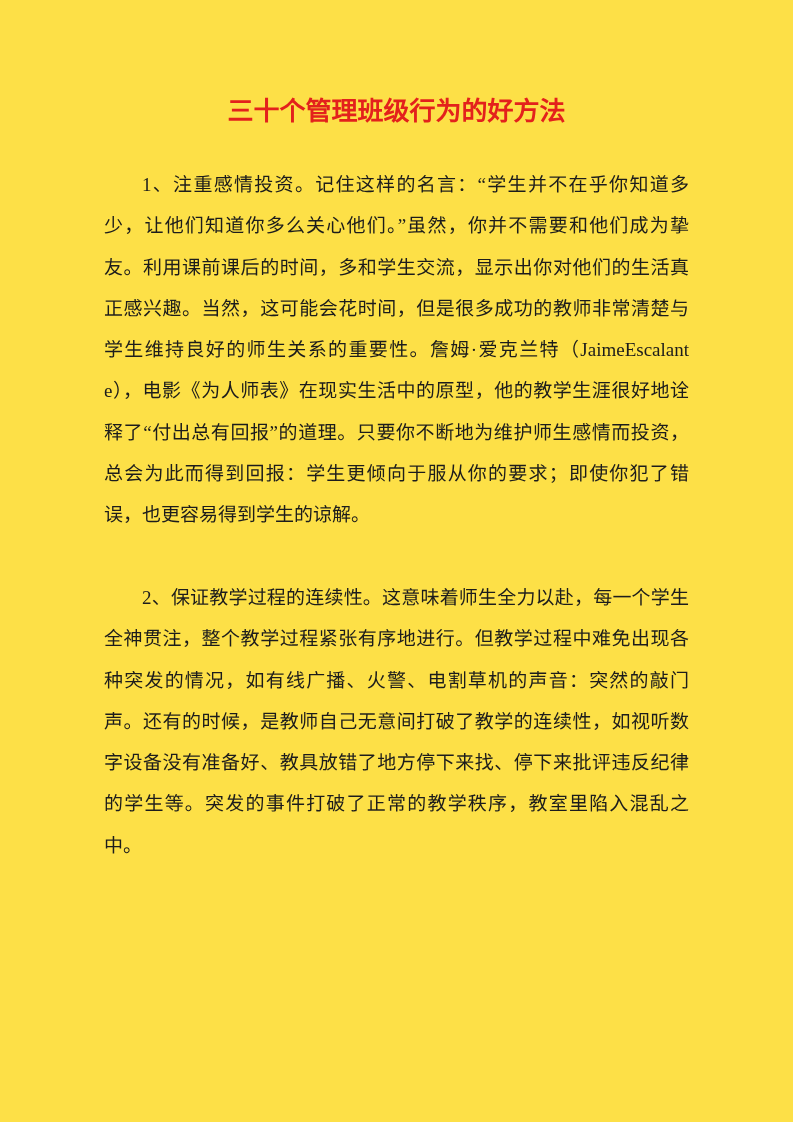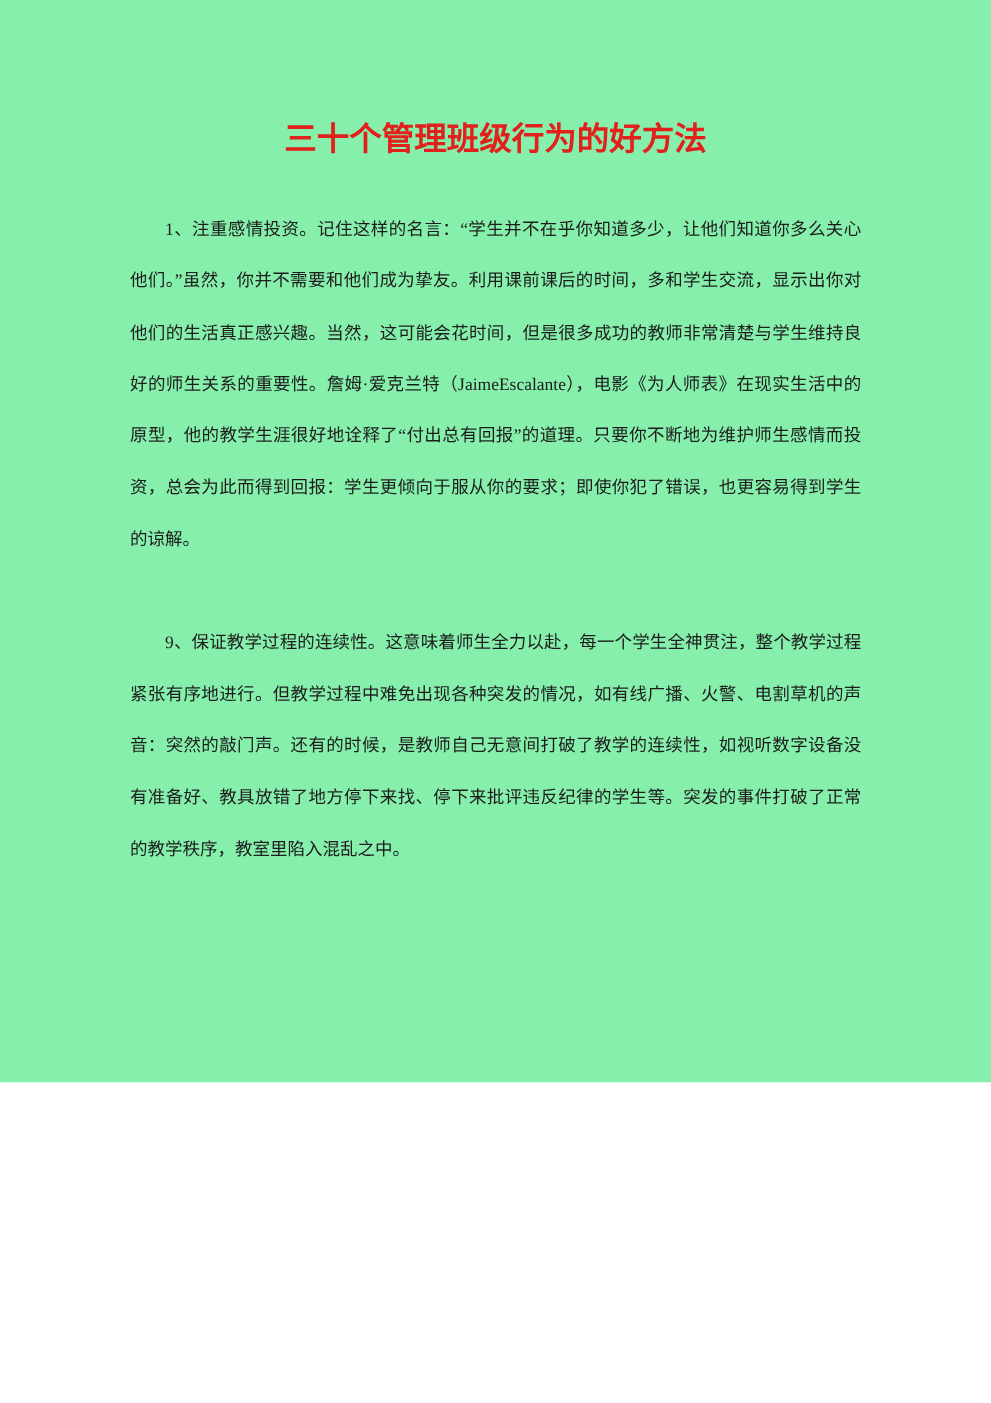--- a/index.html
+++ b/index.html
@@ -4,54 +4,54 @@
 <title>Document</title>
 <style>
   html, body {
     margin: 0;
     padding: 0;
     background: #ffffff;
   }
   .page {
     position: relative;
     width: 793px;
-    height: 866px;
+    height: 1122px;
     margin: 0 auto;
-    background: #86efac;
+    background: #fde047;
     overflow: hidden;
     font-family: "Liberation Serif", "DejaVu Serif", serif;
   }
   .content {
     padding: 90px 104px 0 104px;
   }
   .doc-title {
     margin: 0 0 30px 0;
     text-align: center;
     font-size: 26px;
     line-height: 44px;
     font-weight: bold;
     color: #e3211c; 
     letter-spacing: 0px;
   }
   .doc-paragraph {
     margin: 0 0 41.3px 0;
-    font-size: 14px;
+    font-size: 19px;
     line-height: 41.3px;
     color: #1c1c1c; 
     text-align: justify;
     text-justify: inter-ideograph;
     text-indent: 2em;
     word-break: break-all;
   }
   .doc-paragraph:last-child {
     margin-bottom: 0;
   }
 </style>
 </head>
 <body>
 
 <div class="page">
   <div class="content">
     <h1 class="doc-title">三十个管理班级行为的好方法</h1>
     <p class="doc-paragraph">1、注重感情投资。记住这样的名言：“学生并不在乎你知道多少，让他们知道你多么关心他们。”虽然，你并不需要和他们成为挚友。利用课前课后的时间，多和学生交流，显示出你对他们的生活真正感兴趣。当然，这可能会花时间，但是很多成功的教师非常清楚与学生维持良好的师生关系的重要性。詹姆·爱克兰特（JaimeEscalante），电影《为人师表》在现实生活中的原型，他的教学生涯很好地诠释了“付出总有回报”的道理。只要你不断地为维护师生感情而投资，总会为此而得到回报：学生更倾向于服从你的要求；即使你犯了错误，也更容易得到学生的谅解。</p>
-    <p class="doc-paragraph">9、保证教学过程的连续性。这意味着师生全力以赴，每一个学生全神贯注，整个教学过程紧张有序地进行。但教学过程中难免出现各种突发的情况，如有线广播、火警、电割草机的声音：突然的敲门声。还有的时候，是教师自己无意间打破了教学的连续性，如视听数字设备没有准备好、教具放错了地方停下来找、停下来批评违反纪律的学生等。突发的事件打破了正常的教学秩序，教室里陷入混乱之中。</p>
+    <p class="doc-paragraph">2、保证教学过程的连续性。这意味着师生全力以赴，每一个学生全神贯注，整个教学过程紧张有序地进行。但教学过程中难免出现各种突发的情况，如有线广播、火警、电割草机的声音：突然的敲门声。还有的时候，是教师自己无意间打破了教学的连续性，如视听数字设备没有准备好、教具放错了地方停下来找、停下来批评违反纪律的学生等。突发的事件打破了正常的教学秩序，教室里陷入混乱之中。</p>
   </div>
 </div>
 
 </body></html>

